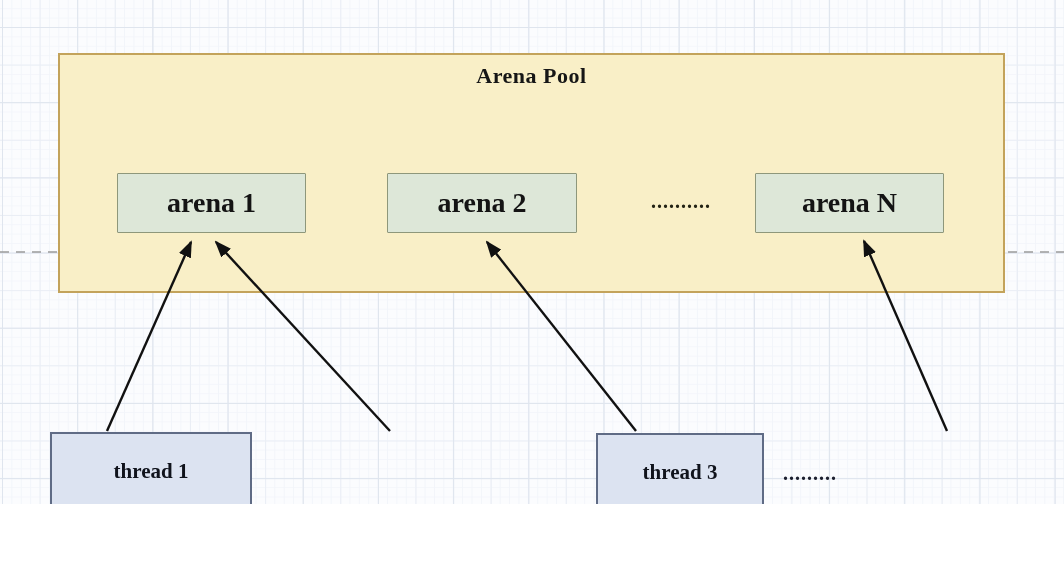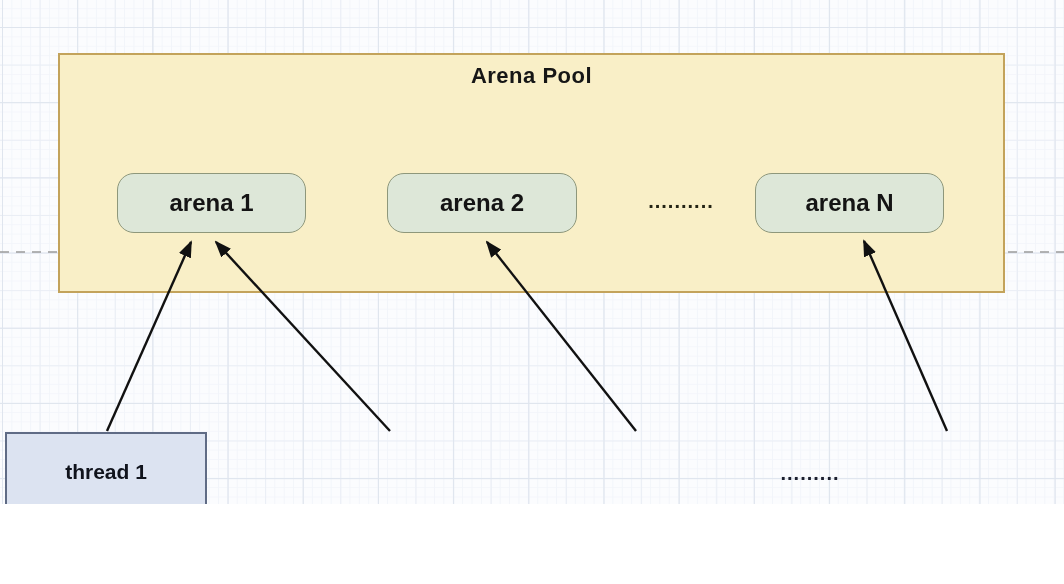--- a/index.html
+++ b/index.html
@@ -1,21 +1,21 @@
 <!DOCTYPE html>
 <html><head>
 <meta charset="utf-8">
 <style>
   html, body { margin: 0; padding: 0; background: #fff; }
   .canvas {
     position: relative;
     width: 1064px;
     height: 504px;
     overflow: hidden;
-    font-family: Liberation Sans, sans-serif;
+    font-family: Liberation Serif, serif;
     background-color: #fbfcfe;
     background-image:
       linear-gradient(to right, #dfe5ee 1px, transparent 1px),
       linear-gradient(to bottom, #dfe5ee 1px, transparent 1px),
       linear-gradient(to right, #eaeef5 1px, transparent 1px),
       linear-gradient(to bottom, #eaeef5 1px, transparent 1px),
       linear-gradient(to right, #f2f5fa 1px, transparent 1px),
       linear-gradient(to bottom, #f4f6fb 1px, transparent 1px);
     background-size:
       75.2px 75.2px,
@@ -43,45 +43,45 @@
     text-align: center;
     font-size: 22px; font-weight: bold; color: #161616;
     letter-spacing: 0.5px;
   }
 
   .arena-box {
     position: absolute; z-index: 2;
     height: 60px;
     background: #dde7d8;
     border: 1.5px solid #8e977b;
-    border-radius: 17px;
+    border-radius: 1px;
     box-sizing: border-box;
     display: flex; align-items: center; justify-content: center;
-    font-size: 24px; font-weight: bold; color: #141414;
+    font-size: 28px; font-weight: bold; color: #141414;
   }
   .arena-1 { left: 117px; top: 173px; width: 189px; }
   .arena-2 { left: 387px; top: 173px; width: 190px; justify-content: center; }
   .arena-n { left: 755px; top: 173px; width: 189px; }
 
   .arena-ellipsis {
     position: absolute; z-index: 2;
     left: 631px; top: 190px; width: 100px;
     text-align: center;
     font-size: 20px; font-weight: bold; color: #232314;
     letter-spacing: 1px;
   }
 
   .thread-box {
     position: absolute; z-index: 4;
     height: 79px;
     background: #dce3f1;
     border: 2px solid #5f6b85;
     box-sizing: border-box;
     display: flex; align-items: center; justify-content: center;
-    font-size: 21px; font-weight: bold; color: #10131c;
+    font-size: 21px; font-weight: bold; color: #10131c; margin-left: 45px;
   }
   .thread-1 { left: 5px;   top: 432px; width: 202px; }
   .thread-2 { left: 313px; top: 433px; width: 174px; }
   .thread-3 { left: 551px; top: 433px; width: 168px; }
   .thread-n { left: 884px; top: 432px; width: 139px; }
 
   .thread-ellipsis {
     position: absolute; z-index: 2;
     left: 762px; top: 462px; width: 96px;
     text-align: center;
@@ -121,15 +121,18 @@
     </defs>
     <line x1="107" y1="431" x2="191" y2="242" stroke="#111111" stroke-width="2.4" marker-end="url(#arrowhead)"></line>
     <line x1="390" y1="431" x2="216" y2="242" stroke="#111111" stroke-width="2.4" marker-end="url(#arrowhead)"></line>
     <line x1="636" y1="431" x2="487" y2="242" stroke="#111111" stroke-width="2.4" marker-end="url(#arrowhead)"></line>
     <line x1="947" y1="431" x2="864" y2="241" stroke="#111111" stroke-width="2.4" marker-end="url(#arrowhead)"></line>
   </svg>
 
   <div class="thread-box thread-1">
     <span>thread 1</span>
   </div>
+  <div class="thread-box thread-3">
+    <span>thread 3</span>
+  </div>
   <div class="thread-ellipsis">.........</div>
 
 </div>
 
 </body></html>

